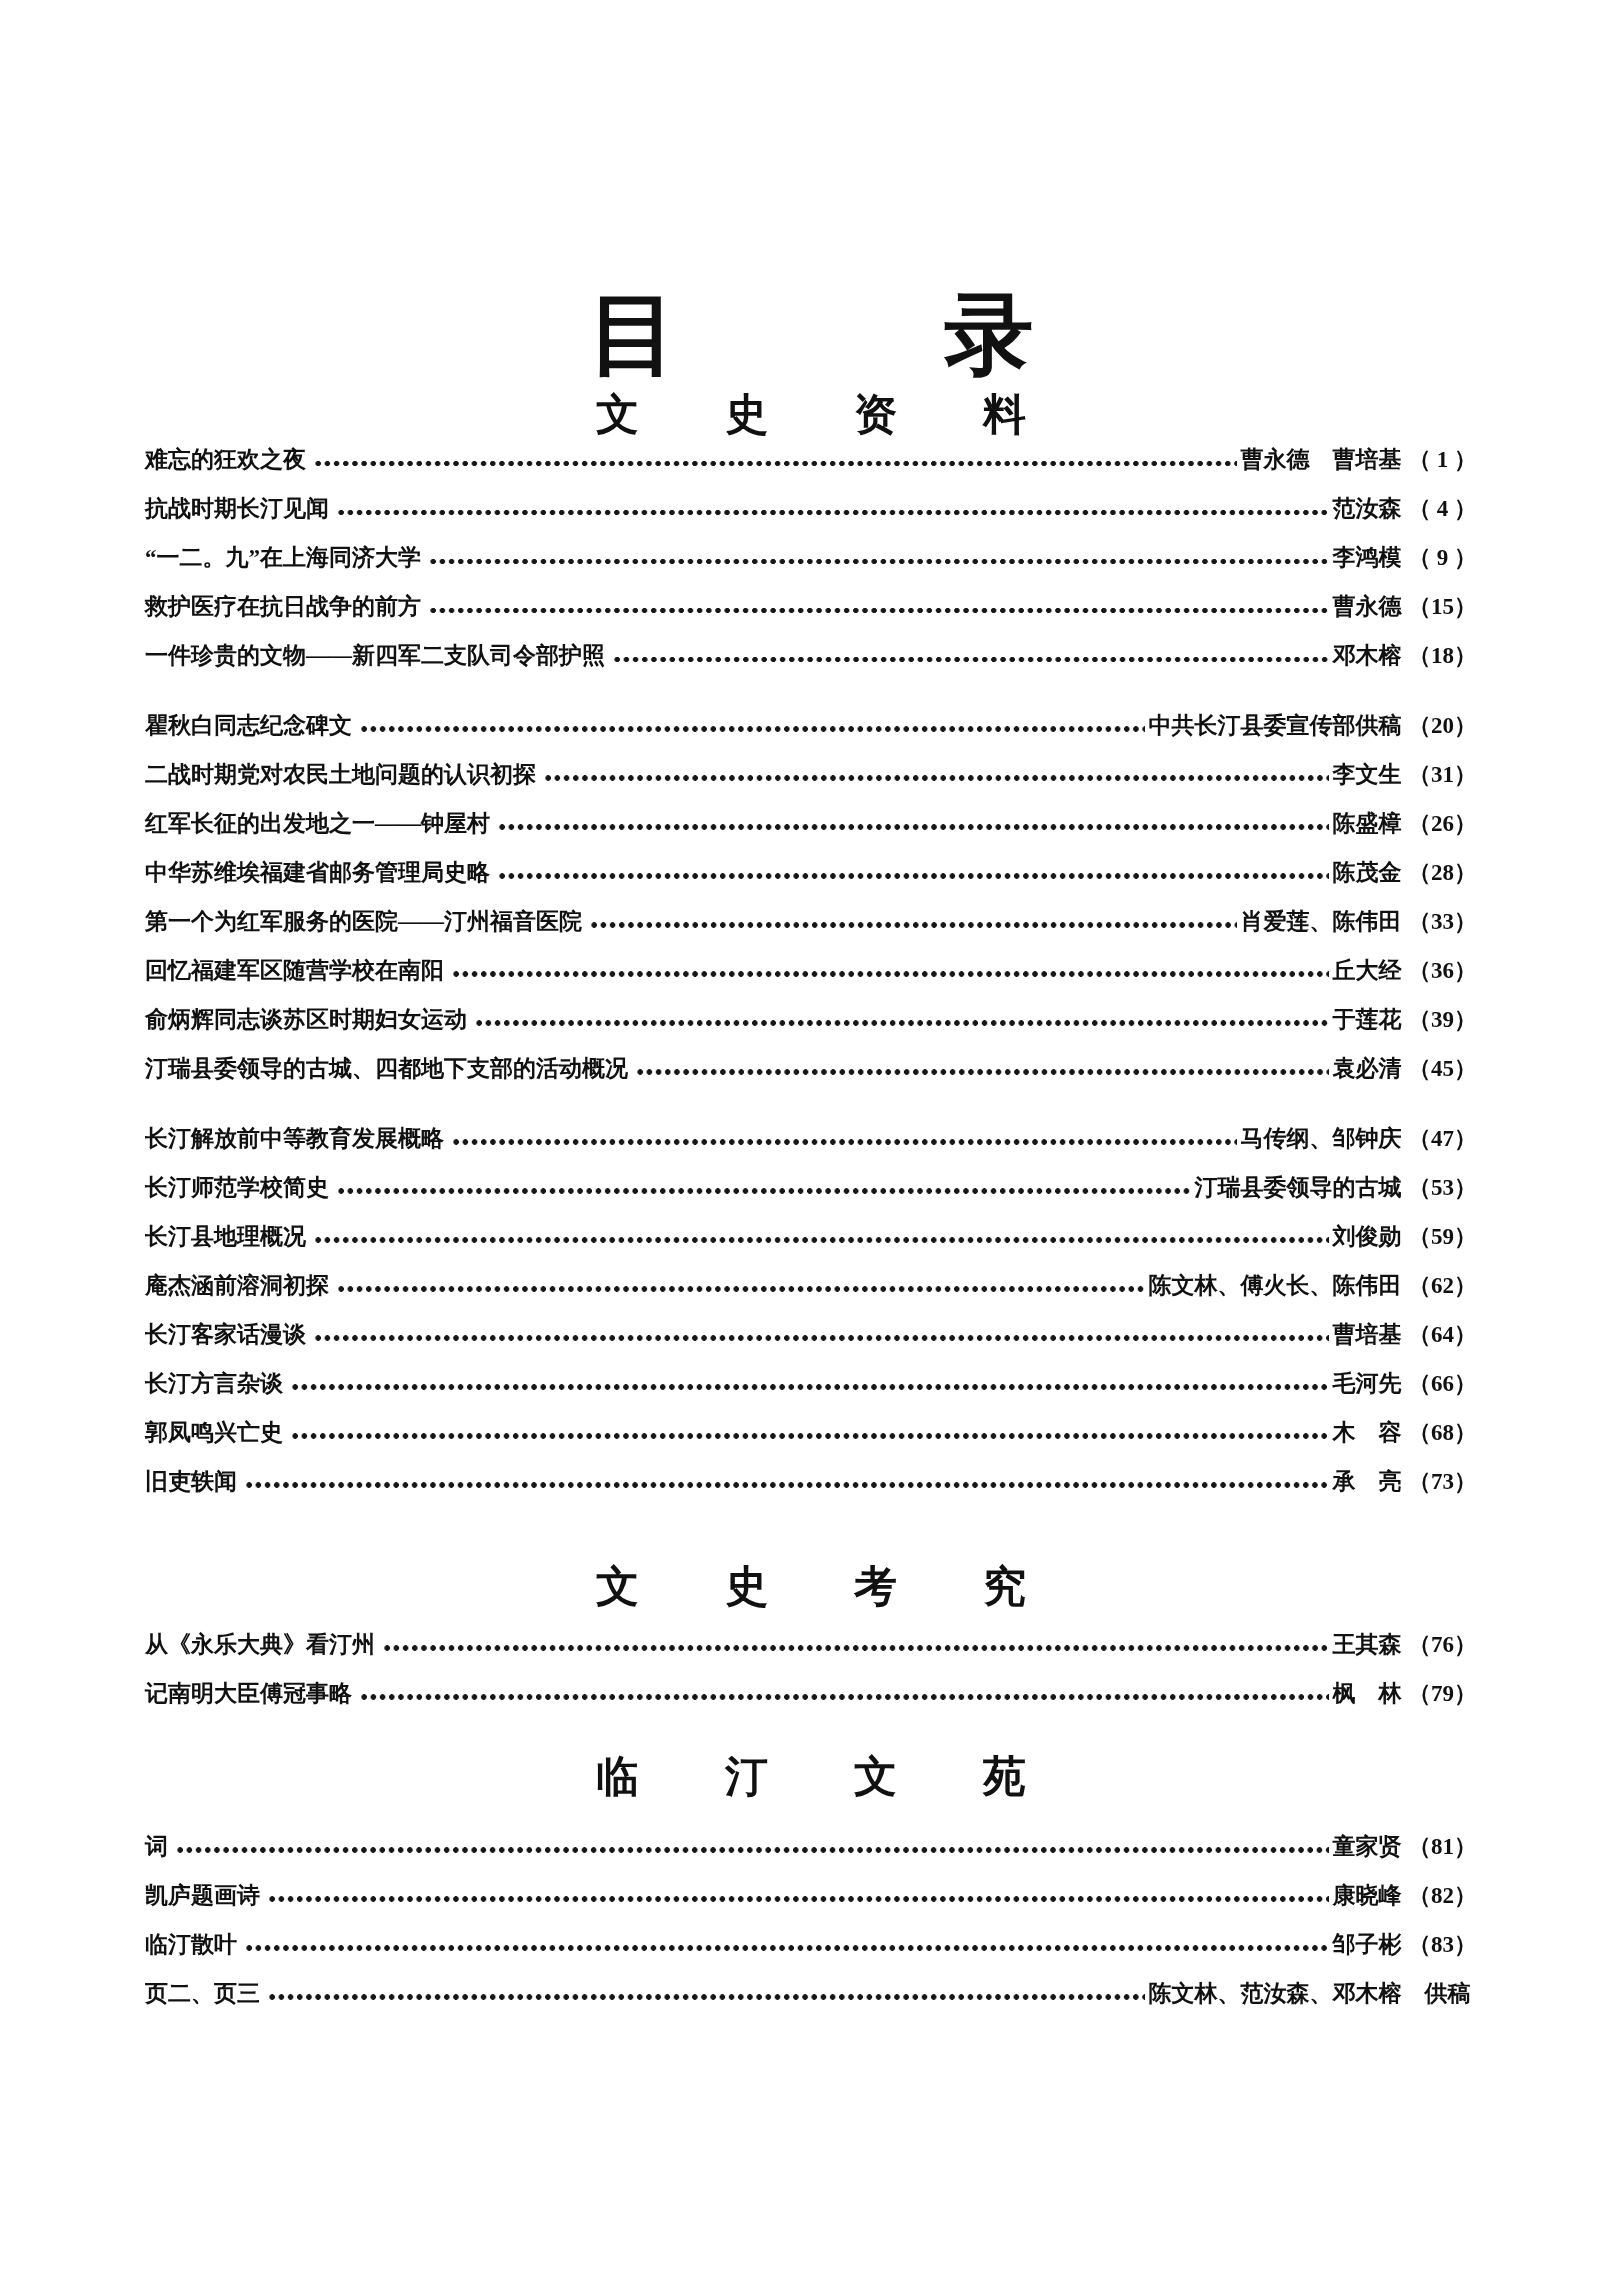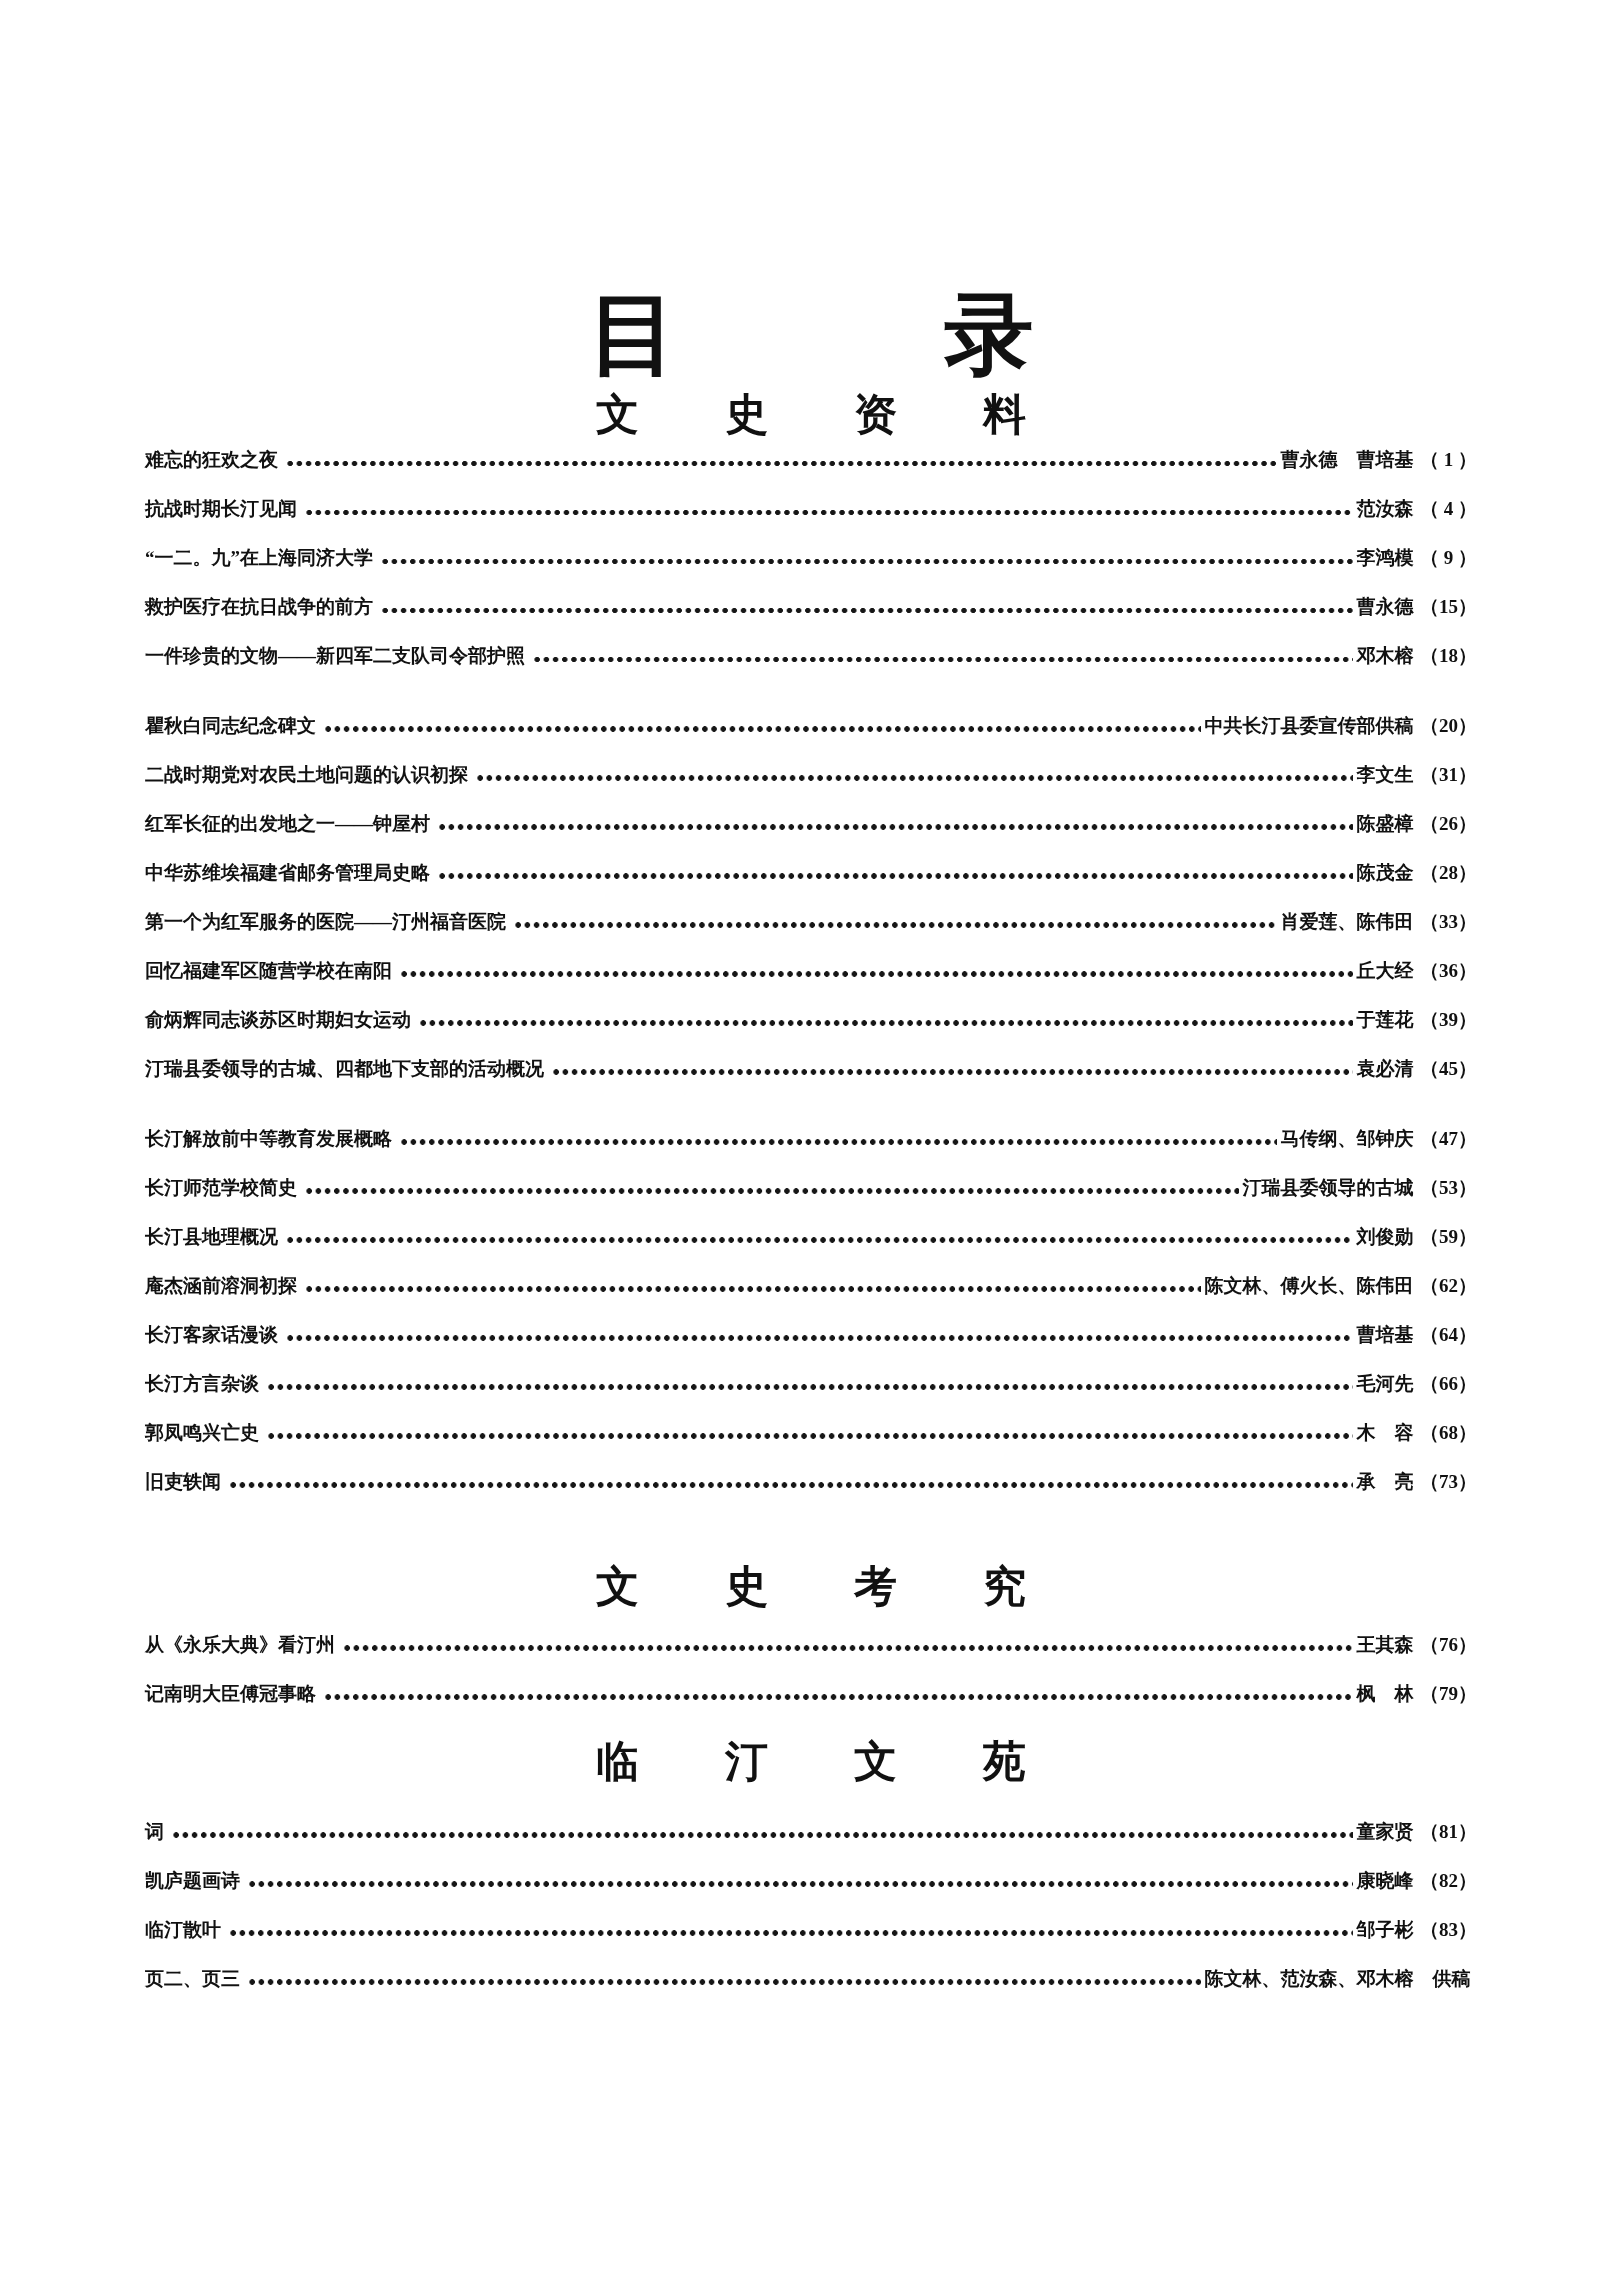--- a/index.html
+++ b/index.html
@@ -28,27 +28,27 @@
     letter-spacing: 0;
   }
   .section-head {
     font-size: 43px;
     line-height: 43px;
     text-align: center;
     white-space: pre;
   }
   .section-head.s0 { margin-top: 12.7px; }
   .section-head.s1 { margin-top: 59px; margin-bottom: 12px; }
-  .section-head.s2 { margin-top: 22px; margin-bottom: 24px; }
+  .section-head.s2 { margin-top: 37px; margin-bottom: 24px; }
   .group + .group { margin-top: 20.7px; }
   .row {
     display: flex;
     align-items: center;
     height: 49px;
-    font-size: 19px;
+    font-size: 23px;
     line-height: 32px;
   }
   .entry-title { white-space: pre; flex: 0 0 auto; }
   .entry-authors { white-space: pre; flex: 0 0 auto; }
   .entry-page { white-space: pre; flex: 0 0 auto; margin-left: 6.4px; }
   .dot-leader {
     flex: 1 1 auto;
     min-width: 12.7px;
     height: 9.5px;
     margin: 6.4px 3.2px 0 6.4px;

